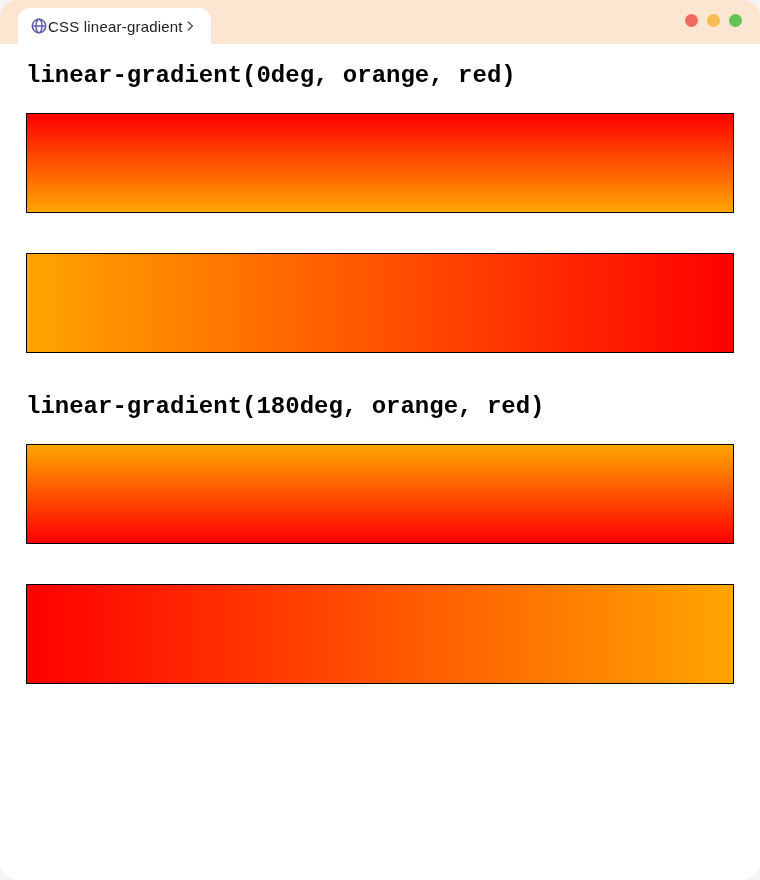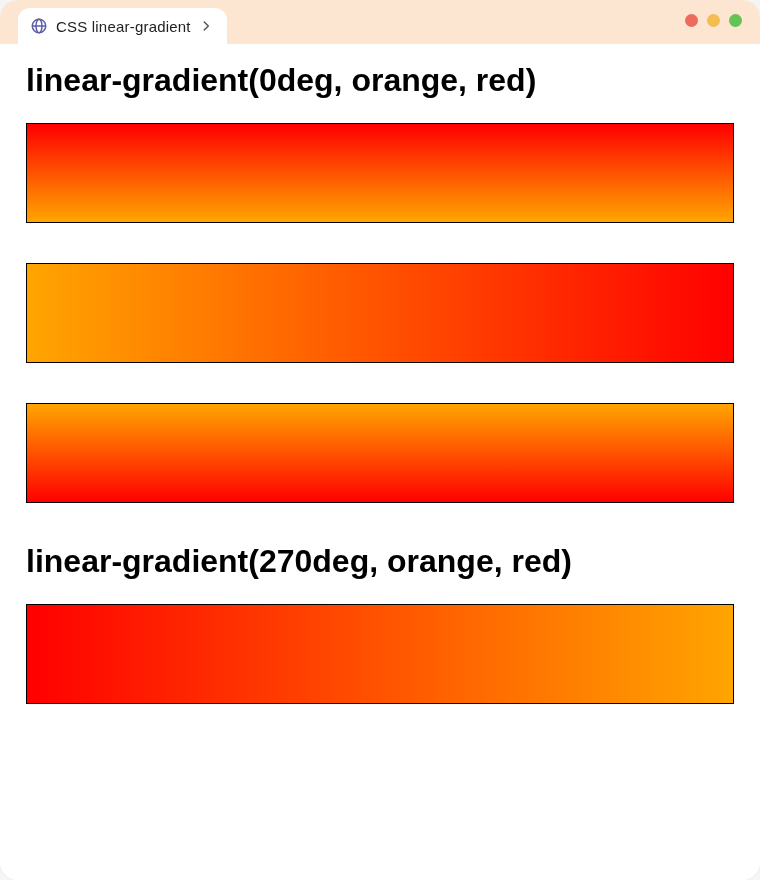--- a/index.html
+++ b/index.html
@@ -24,21 +24,20 @@
       display:flex;
       align-items:flex-end;
     }
     .tab {
       background:#ffffff;
       border-radius:12px 12px 0 0;
       margin-left:18px;
       padding:8px 14px 8px 12px;
       display:flex;
       align-items:center;
-      gap:8px;
       height:36px;
       font-size:15px;
     }
     .tab-title {
       color:#222;
       letter-spacing:0.2px;
     }
     .globe-icon {
       width:18px; height:18px; flex:0 0 18px;
     }
@@ -54,23 +53,23 @@
       width:13px; height:13px; border-radius:50%;
     }
     .dot.red { background:#ee6a5f; }
     .dot.yellow { background:#f5bd4f; }
     .dot.green { background:#61c454; }
 
     .content {
       padding:18px 26px 0 26px;
     }
     h3 {
-      font-family: Liberation Sans, sans-serif;
+      font-family: Liberation Mono, monospace;
       font-weight:bold;
-      font-size:32px;
+      font-size:24px;
       margin:0 0 24px 0;
       color:#000;
     }
     .swatch {
       height:100px;
       border:1px solid #000;
       margin-bottom:40px;
     }
   </style>
 </head>
@@ -99,18 +98,18 @@
       <div class="dot green"></div>
     </div>
   </div>
 
   <div class="content">
     <h3>linear-gradient(0deg, orange, red)</h3>
     <div class="swatch" style="background: linear-gradient(0deg, orange, red);"></div>
 
     <div class="swatch" style="background: linear-gradient(90deg, orange, red);"></div>
 
+    <h3>linear-gradient(180deg, orange, red)</h3>
     <div class="swatch" style="background: linear-gradient(orange, red);"></div>
 
-    <h3>linear-gradient(270deg, orange, red)</h3>
     <div class="swatch" style="background: linear-gradient(270deg, orange, red);"></div>
   </div>
 </div>
 
 </body></html>

